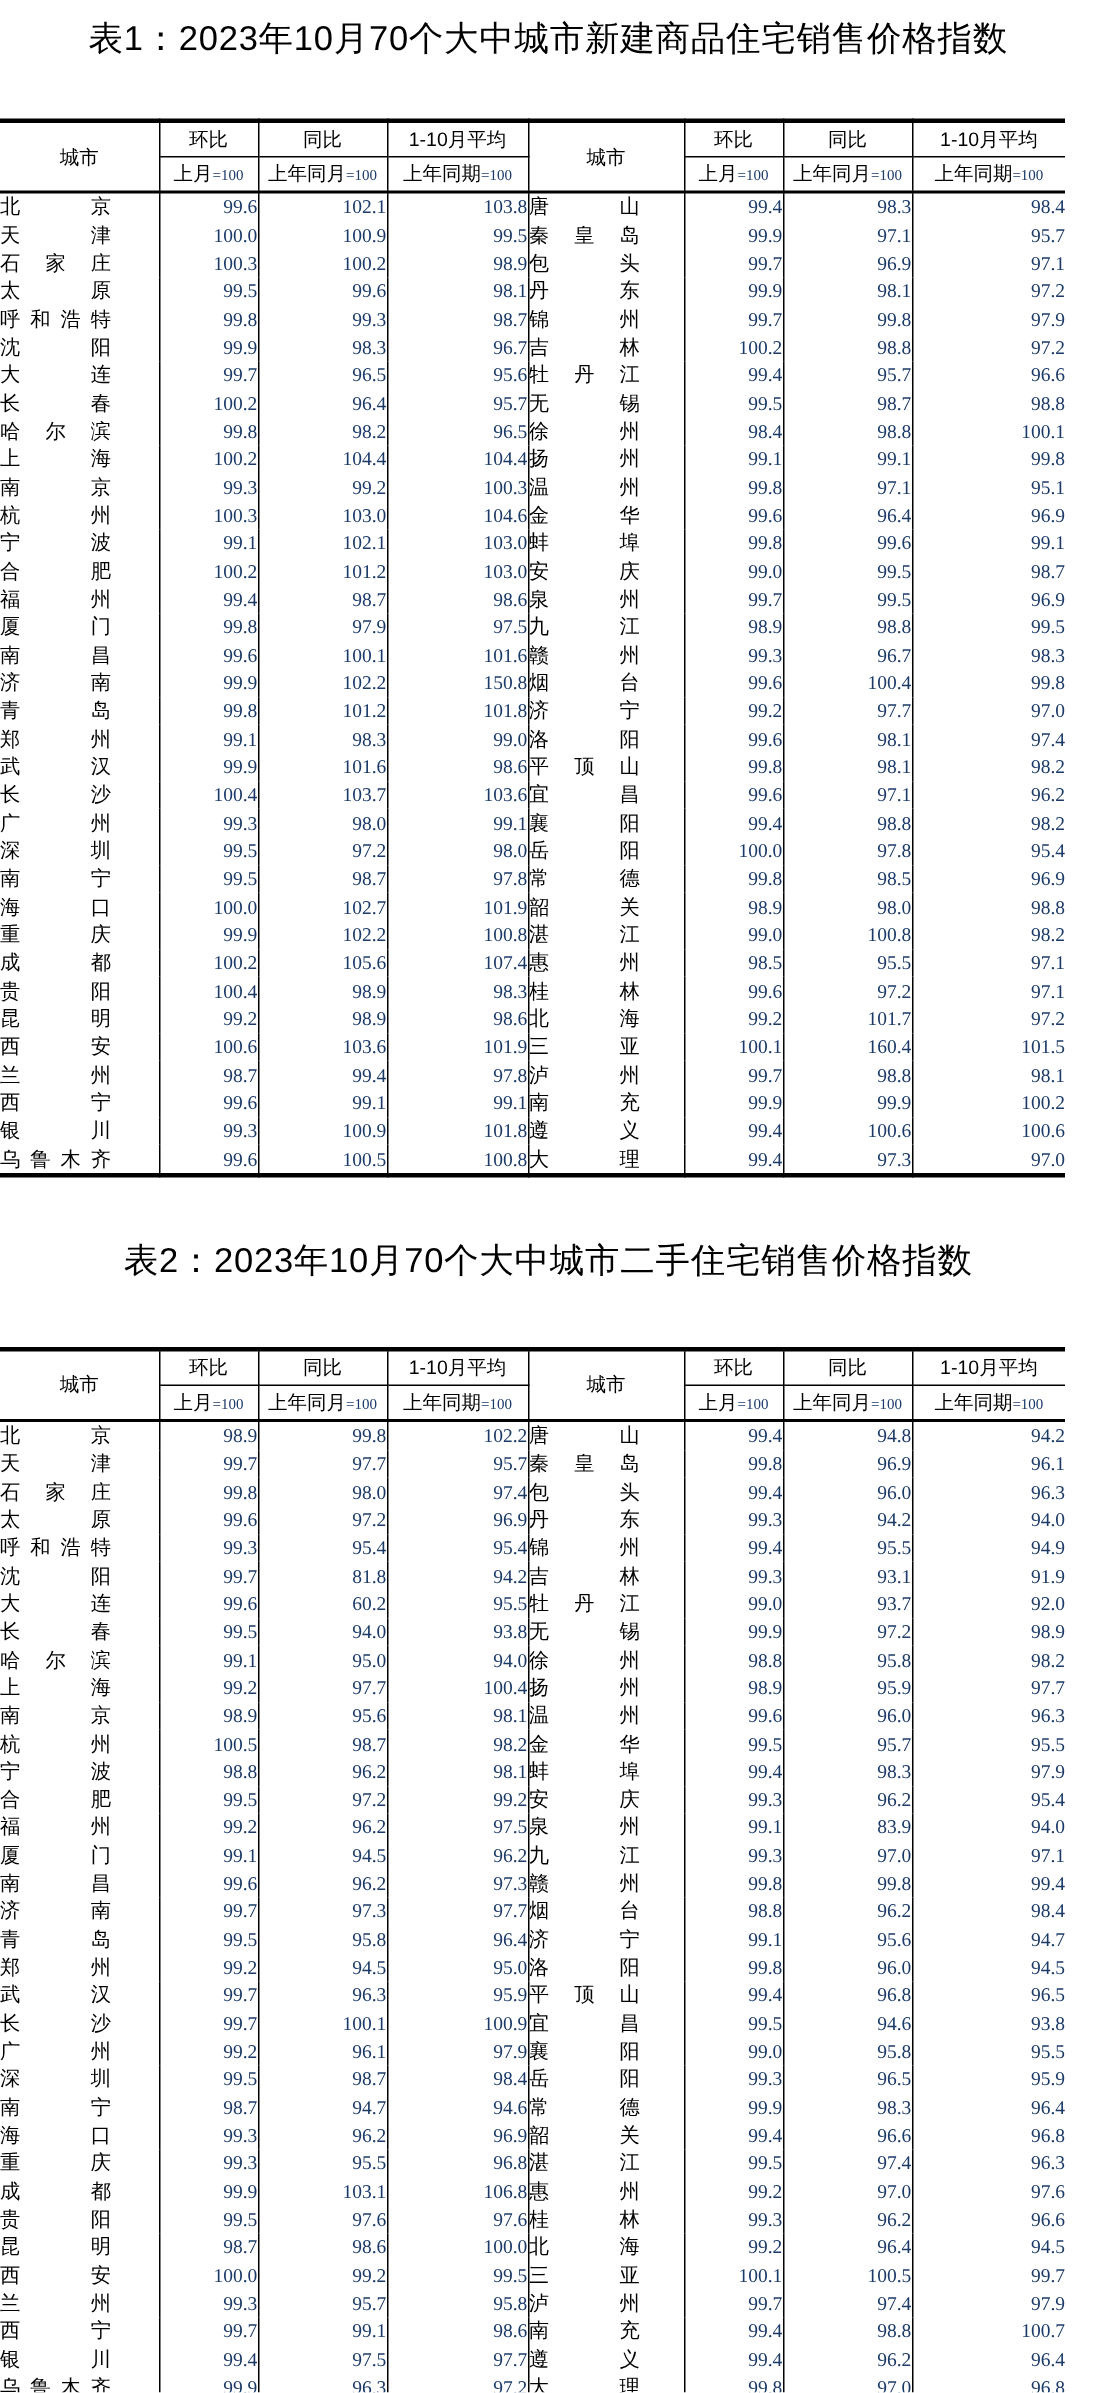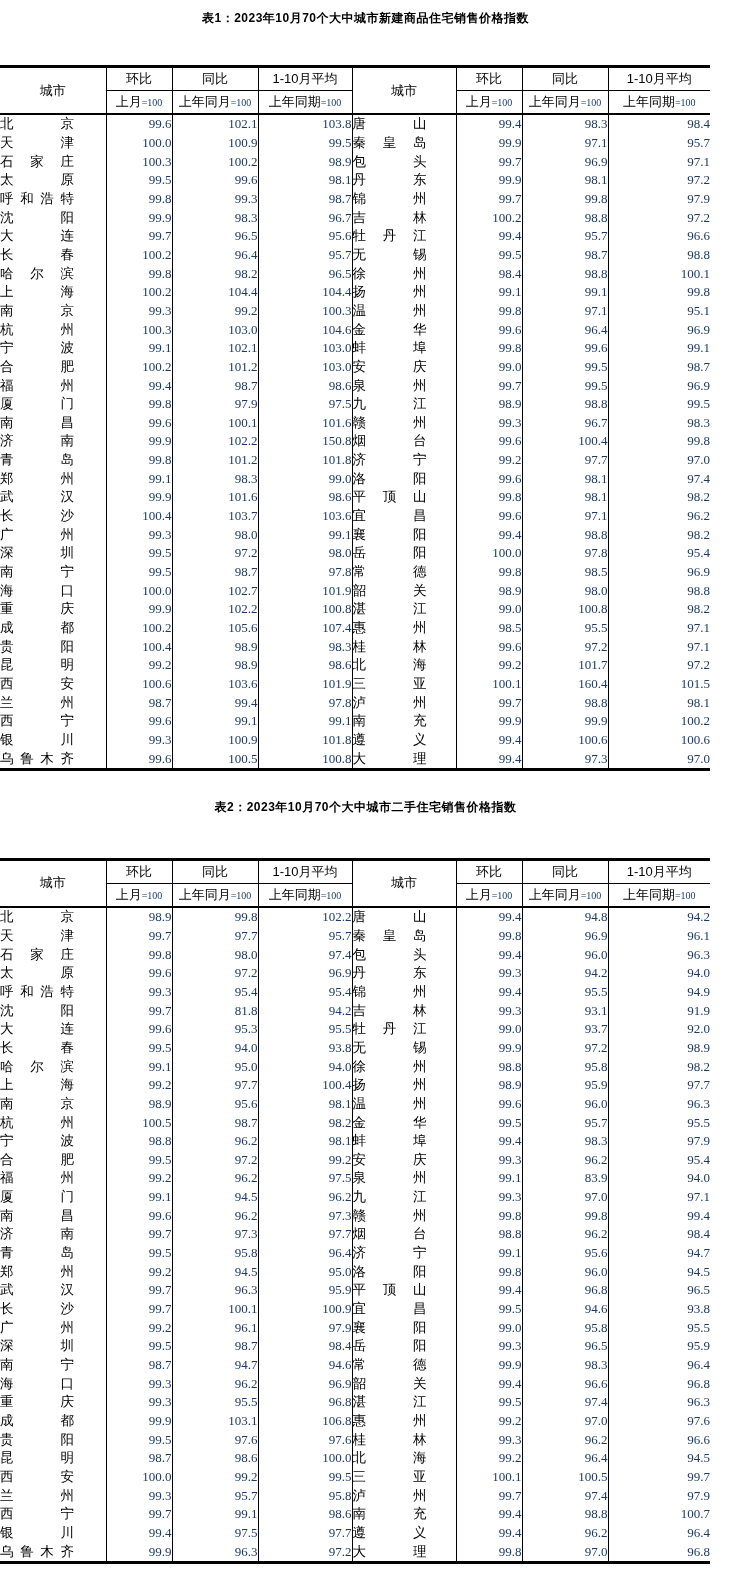--- a/index.html
+++ b/index.html
@@ -10,27 +10,27 @@
   }
   .page {
     width: 731px;
     height: 1595px;
     background: #ffffff;
     overflow: hidden;
   }
   .table-title {
     padding-top: 10px;
     text-align: center;
-    font-size: 12px;
-    font-weight: bold;
+    font-size: 23px;
+    font-weight: normal;
     color: #000000;
     letter-spacing: 0.5px;
   }
   .table-title.second {
-    padding-top: 28px;
+    padding-top: 40px;
   }
   table.price-table {
     border-collapse: collapse;
     table-layout: fixed;
     width: 710px;
     margin-top: 38px;
     border-top: 3px solid #000000;
     border-bottom: 3px solid #000000;
   }
   table.price-table thead {
@@ -564,21 +564,21 @@
           <td class="num">81.8</td>
           <td class="num">94.2</td>
           <td class="city"><span class="city-name">吉林</span></td>
           <td class="num">99.3</td>
           <td class="num">93.1</td>
           <td class="num">91.9</td>
         </tr>
         <tr>
           <td class="city"><span class="city-name">大连</span></td>
           <td class="num">99.6</td>
-          <td class="num">95.3</td>
+          <td class="num">60.2</td>
           <td class="num">95.5</td>
           <td class="city"><span class="city-name">牡丹江</span></td>
           <td class="num">99.0</td>
           <td class="num">93.7</td>
           <td class="num">92.0</td>
         </tr>
         <tr>
           <td class="city"><span class="city-name">长春</span></td>
           <td class="num">99.5</td>
           <td class="num">94.0</td>

